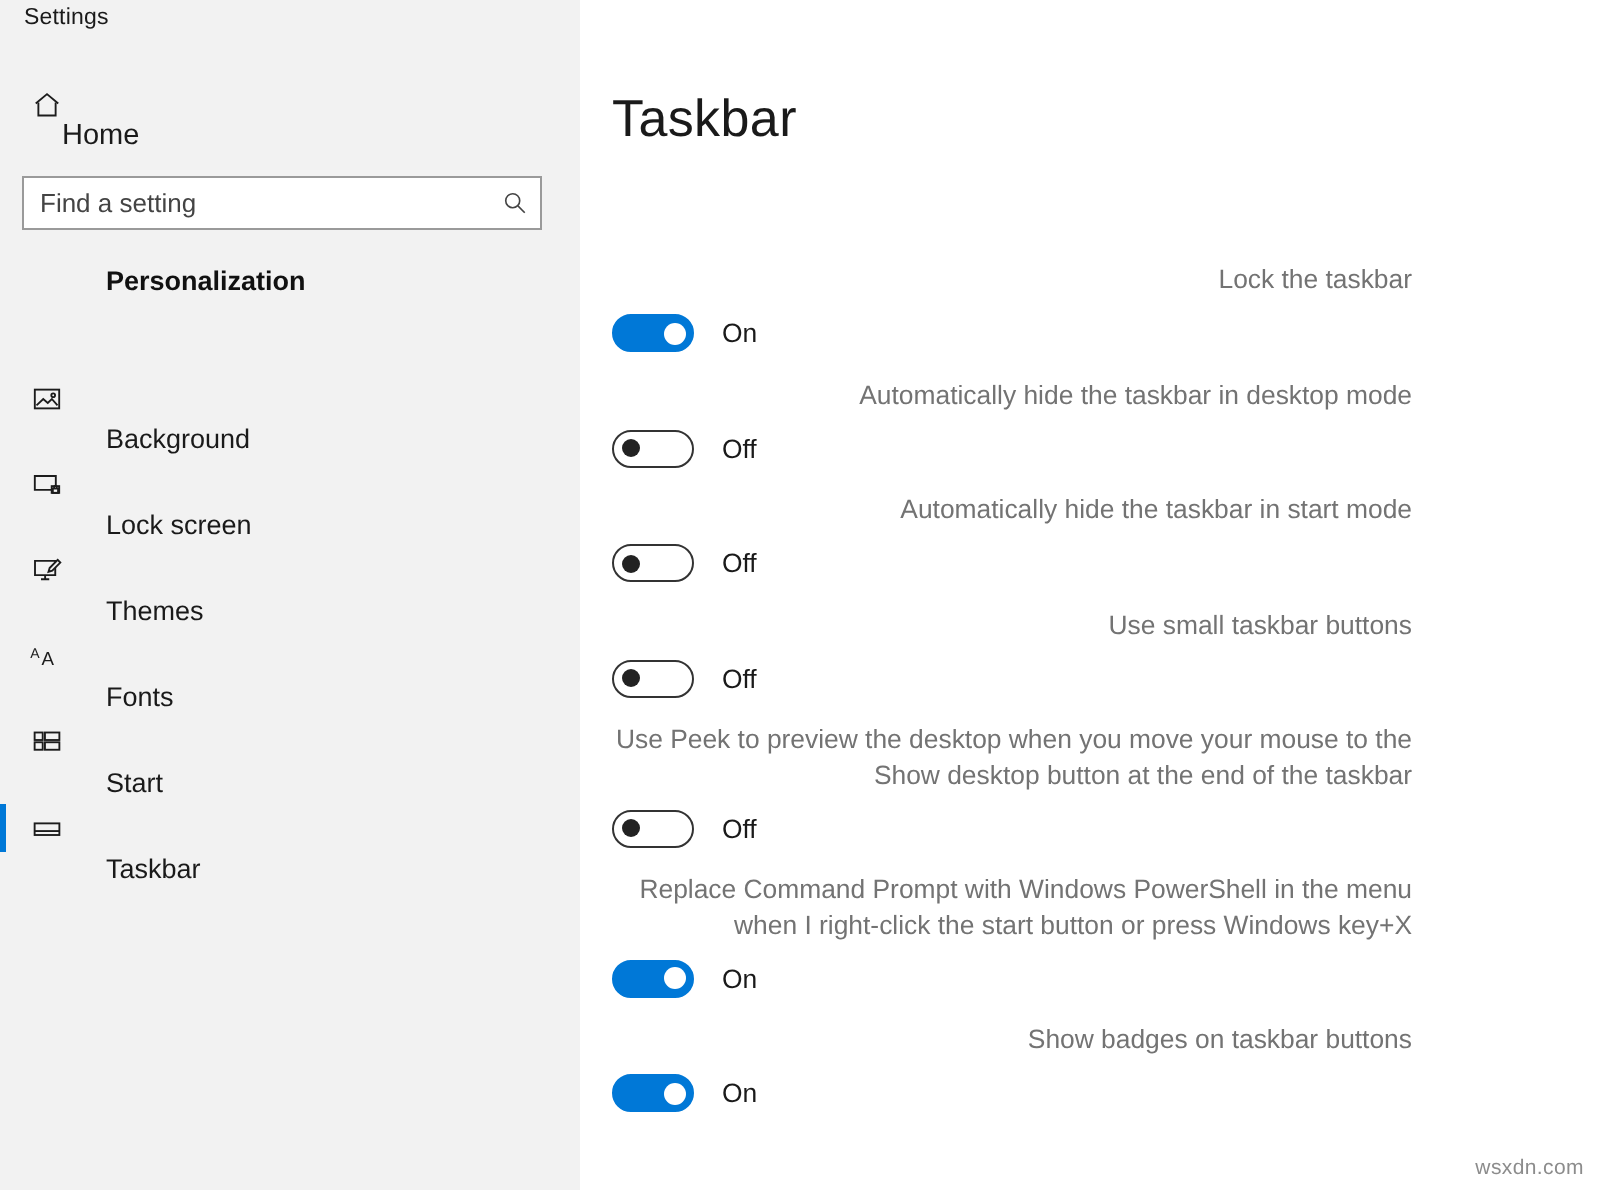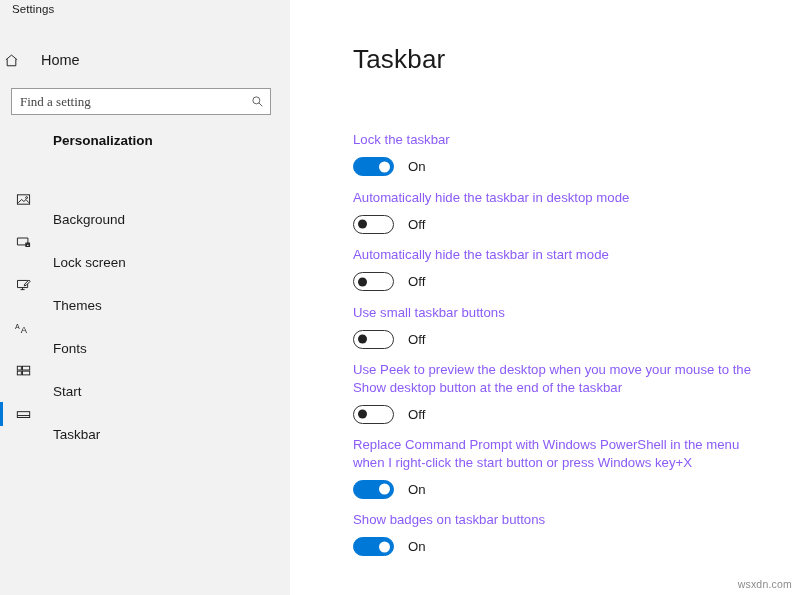--- a/index.html
+++ b/index.html
@@ -14,21 +14,20 @@
     font-family: "Liberation Sans", sans-serif;
     background: #ffffff;
     color: #000000;
     -webkit-font-smoothing: antialiased;
   }
   #app {
     position: relative;
     width: 800px;
     height: 595px;
     display: flex;
-    gap: 47px;
   }
 
   
   .sidebar {
     width: 290px;
     height: 595px;
     background: #f2f2f2;
     position: relative;
     flex: 0 0 290px;
   }
@@ -40,21 +39,22 @@
     color: #1a1a1a;
     letter-spacing: .1px;
   }
   .home-row {
     position: absolute;
     left: 0;
     top: 44px;
     width: 290px;
     height: 32px;
     display: flex;
-    align-items: center;
+    padding-left: 12px;
+    flex-direction: column;
   }
   .home-icon {
     width: 22px;
     height: 22px;
     display: flex;
     align-items: center;
     justify-content: center;
     color: #1c1c1c;
   }
   .home-label {
@@ -71,21 +71,21 @@
     height: 27px;
     background: #ffffff;
     border: 1px solid #9a9a9a;
     display: flex;
     align-items: center;
   }
   .search-input {
     border: 0;
     outline: 0;
     background: transparent;
-    font-family: Liberation Serif, serif;
+    font-family: Liberation Sans, sans-serif;
     font-size: 13px;
     color: #1a1a1a;
     padding: 0 8px;
     flex: 1 1 auto;
     height: 100%;
   }
   .search-input::placeholder { color: #444; opacity: 1; }
   .search-icon {
     flex: 0 0 auto;
     width: 26px;
@@ -167,23 +167,24 @@
     position: absolute;
     left: 16px;
     top: 131px;
     width: 420px;
   }
   .setting {
     margin-bottom: 11px;
   }
   .setting-label {
     font-size: 13.2px;
-    color: #8b5cf6;
+    color: #737373;
     line-height: 17.5px;
     max-width: 400px;
+    text-align: right;
   }
   .toggle-row {
     display: flex;
     align-items: center;
     margin-top: 7px;
     height: 22px;
   }
   .toggle {
     width: 41px;
     height: 19px;

